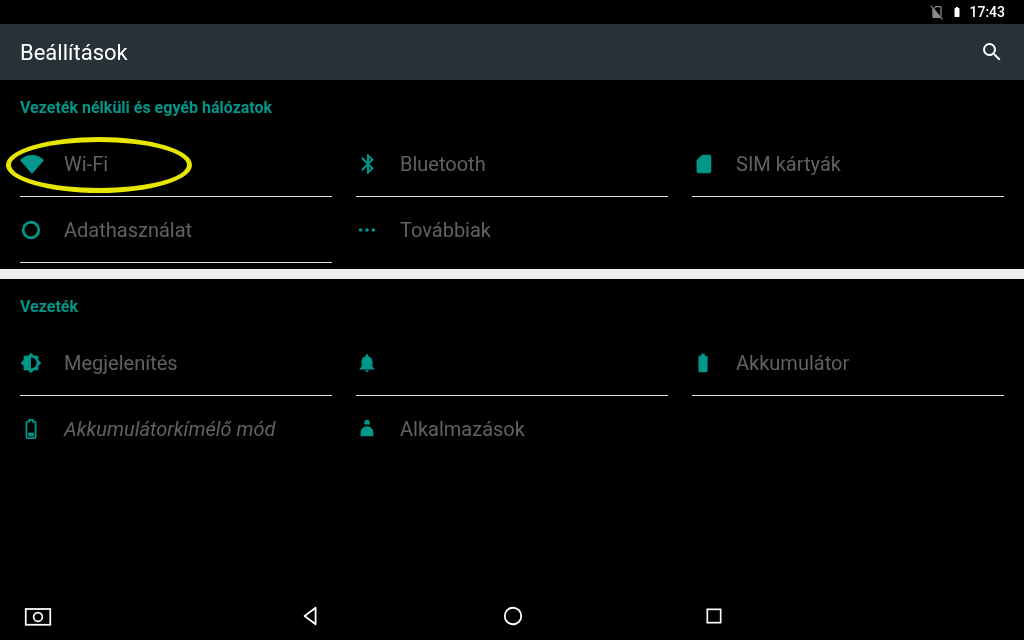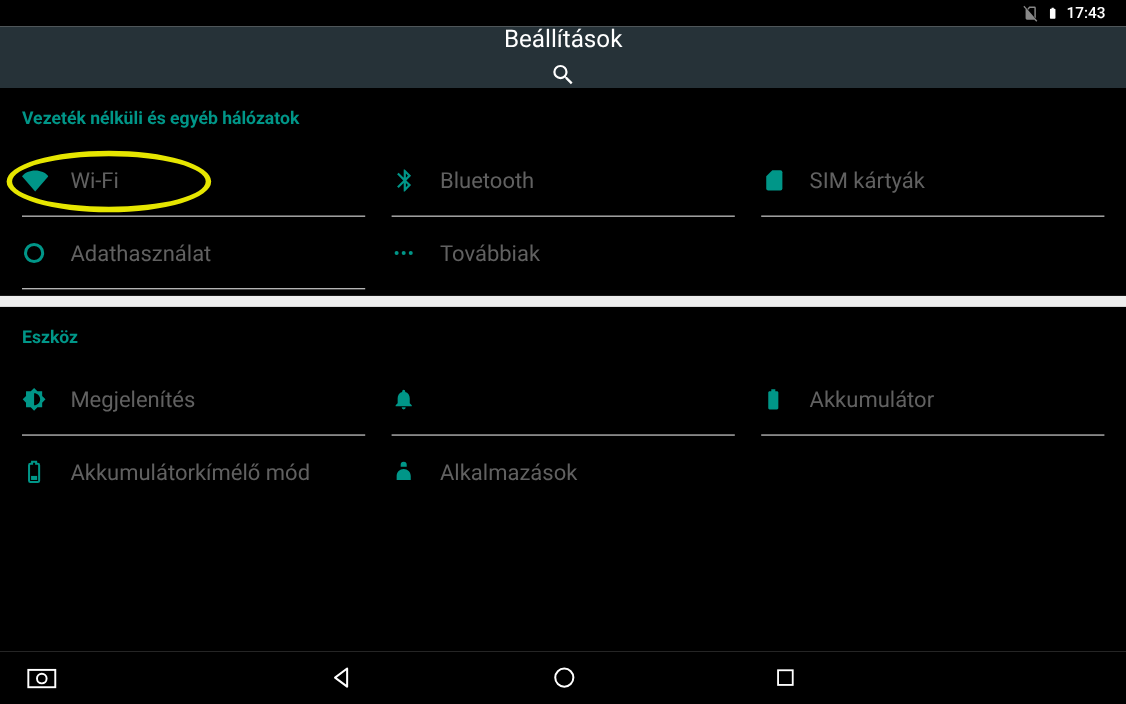--- a/index.html
+++ b/index.html
@@ -1,19 +1,19 @@
 <!DOCTYPE html>
 <html><head>
 <meta charset="utf-8">
 <style>
   * { margin: 0; padding: 0; box-sizing: border-box; }
   html, body { width: 1024px; height: 640px; font-family: Roboto, "Helvetica Neue", Arial, sans-serif; overflow: hidden; background: #eeeeee; }
   .status-bar { height: 24px; background: #000; color: #fff; display: flex; align-items: center; justify-content: flex-end; padding: 0 19px; font-size: 14px; gap: 6px; }
   .status-bar .ico { display: inline-flex; align-items: center; }
-  .app-bar { height: 56px; background: #263238; color: #fff; display: flex; align-items: center; padding: 0 20px; justify-content: space-between; flex-direction: column; }
+  .app-bar { height: 56px; background: #263238; color: #fff; display: flex; align-items: center; padding: 0 20px; justify-content: space-between; }
   .app-bar .title { font-size: 22px; font-weight: 400; }
   .app-bar .search { width: 24px; height: 24px; }
   .content { background: #000000; height: calc(640px - 24px - 56px - 48px); overflow: hidden; }
   .section-header { color: #009688; font-size: 16px; font-weight: 700; padding: 18px 20px 14px 20px; }
   .grid { display: grid; grid-template-columns: 1fr 1fr 1fr; column-gap: 24px; padding: 0 20px 6px 20px; }
   .row { display: flex; align-items: center; height: 66px; border-bottom: 1px solid #e0e0e0; position: relative; }
   .row:last-child { border-bottom: none; }
   .row .iconwrap { width: 44px; display: flex; align-items: center; justify-content: flex-start; color: #009688; }
   .row .label { font-size: 20px; color: #616161; }
   .divider-gap { height: 10px; background: #eeeeee; }
@@ -100,21 +100,21 @@
             <circle cx="19" cy="12" r="2"></circle>
           </svg>
       </span>
       <span class="label">Továbbiak</span>
     </div>
     <div></div>
   </div>
 
   <div class="divider-gap"></div>
 
-  <div class="section-header">Eszköz</div>
+  <div class="section-header">Vezeték</div>
 
   <div class="grid">
 
     <div class="row">
       <span class="iconwrap">
         <svg width="22" height="22" viewBox="0 0 24 24" fill="#009688">
             <path d="M20 15.31 23.31 12 20 8.69V4h-4.69L12 .69 8.69 4H4v4.69L.69 12 4 15.31V20h4.69L12 23.31 15.31 20H20v-4.69zM12 18V6c3.31 0 6 2.69 6 6s-2.69 6-6 6z"></path>
           </svg>
       </span>
       <span class="label">Megjelenítés</span>
@@ -131,21 +131,21 @@
 
     <div class="row">
       <span class="iconwrap">
         <svg width="22" height="22" viewBox="0 0 24 24" fill="#009688">
             <path d="M15.67 4H14V2h-4v2H8.33C7.6 4 7 4.6 7 5.33v15.34C7 21.4 7.6 22 8.33 22h7.34c.73 0 1.33-.6 1.33-1.33V5.33C17 4.6 16.4 4 15.67 4z"></path>
           </svg>
       </span>
       <span class="label">Akkumulátor</span>
     </div>
 
-    <div class="row" style="border-bottom:none;">
+    <div class="row" style="border-bottom:none;font-style:italic;">
       <span class="iconwrap">
         <svg width="22" height="22" viewBox="0 0 24 24" fill="none" stroke="#009688" stroke-width="2">
             <path d="M15.67 4H14V2h-4v2H8.33C7.6 4 7 4.6 7 5.33v15.34C7 21.4 7.6 22 8.33 22h7.34c.73 0 1.33-.6 1.33-1.33V5.33C17 4.6 16.4 4 15.67 4z" fill="none"></path>
             <rect x="9" y="16" width="6" height="4" fill="#009688" stroke="none"></rect>
           </svg>
       </span>
       <span class="label">Akkumulátorkímélő mód</span>
     </div>
 
     <div class="row" style="border-bottom:none;align-items:center;">

